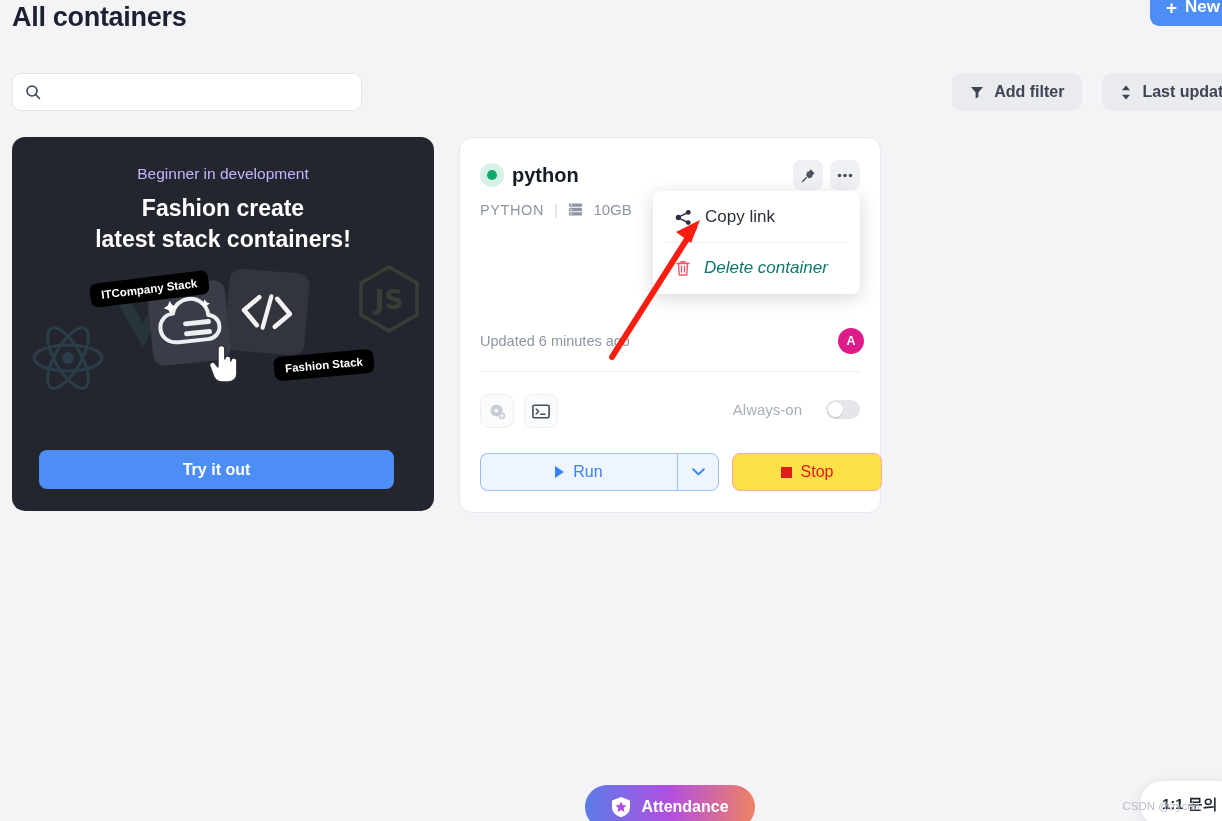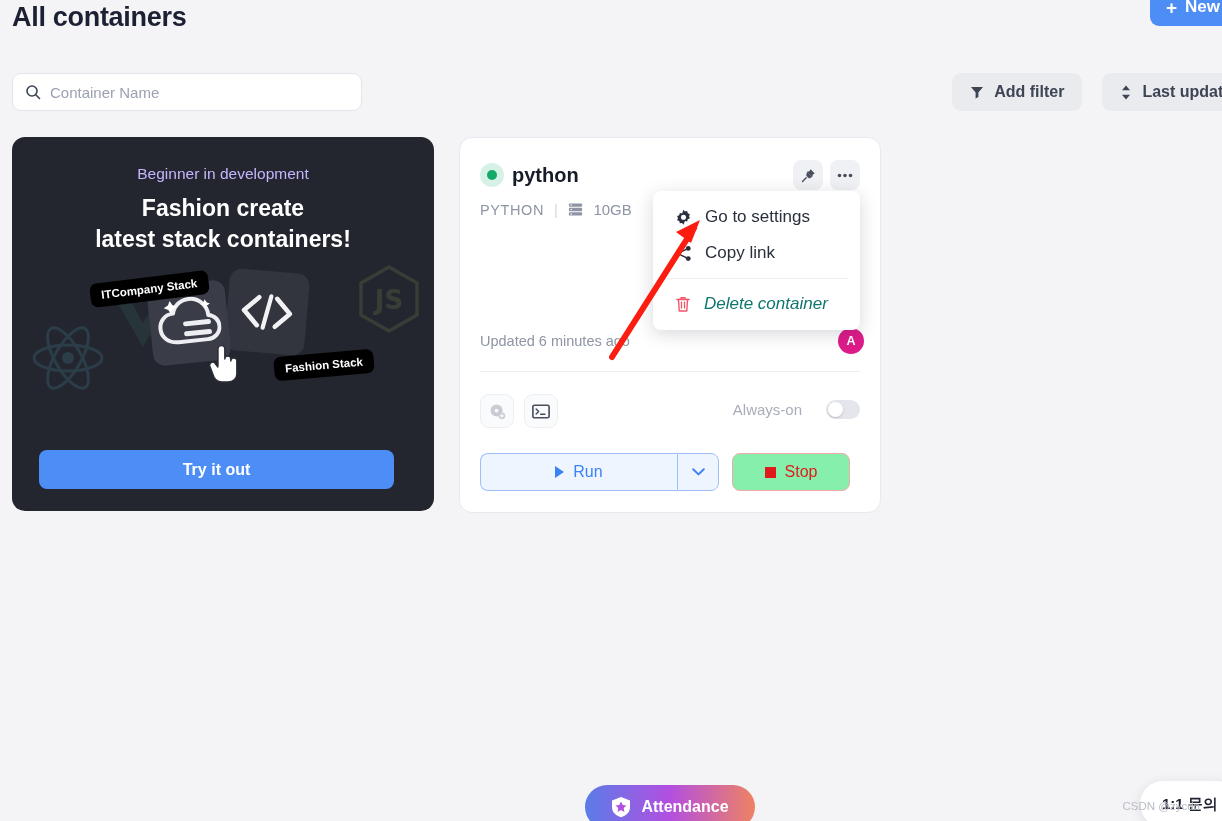--- a/index.html
+++ b/index.html
@@ -333,22 +333,22 @@
     display: flex; align-items: center; justify-content: center;
     cursor: pointer;
   }
   .run-caret .divider-line {
     position: absolute;
     margin-left: -42px;
     width: 1px; height: 36px;
     background: #9cbffa;
   }
   .stop-btn {
-    width: 118px; height: 38px;
-    background: #86efac;
+    width: 150px; height: 38px;
+    background: #fde047;
     border: 1px solid #f2a9a9;
     border-radius: 8px;
     color: #e01b1b;
     font-family: "Liberation Sans", sans-serif;
     font-size: 16px;
     display: flex; align-items: center; justify-content: center;
     gap: 9px;
     cursor: pointer;
   }
   .stop-square { width: 11px; height: 11px; background: #e01b1b; }
@@ -454,21 +454,20 @@
 <button class="new-button">
   <span class="plus">+</span>
   <span>New</span>
 </button>
 
 <div class="search-box">
   <svg width="16" height="16" viewBox="0 0 16 16" fill="none">
     <circle cx="7" cy="7" r="5" stroke="#3c4354" stroke-width="1.6"></circle>
     <line x1="10.8" y1="10.8" x2="14.5" y2="14.5" stroke="#3c4354" stroke-width="1.6" stroke-linecap="round"></line>
   </svg>
-  <input type="text" placeholder="Container Name" style="">
 </div>
 
 <div class="toolbar-right">
   <button class="pill-button">
     <svg width="14" height="14" viewBox="0 0 14 14">
       <path d="M1 2h12l-4.6 5.4V12l-2.8 1.4V7.4z" fill="#3d4454"></path>
     </svg>
     <span>Add filter</span>
   </button>
   <button class="pill-button">
@@ -611,27 +610,20 @@
       </button>
     </div>
     <button class="stop-btn">
       <span class="stop-square"></span>
       <span>Stop</span>
     </button>
   </div>
 </div>
 
 <div class="dropdown">
-  <div class="menu-item">
-    <svg width="17" height="17" viewBox="0 0 18 18">
-      <path d="M9 0.8l1.5 1.9 2.4-.5.6 2.4 2.3.9-1 2.2 1 2.2-2.3.9-.6 2.4-2.4-.5L9 16.6l-1.5-1.9-2.4.5-.6-2.4-2.3-.9 1-2.2-1-2.2 2.3-.9.6-2.4 2.4.5z" fill="#2a2f3d"></path>
-      <circle cx="9" cy="8.7" r="2.7" fill="#ffffff"></circle>
-    </svg>
-    <span>Go to settings</span>
-  </div>
 
   <div class="menu-item">
     <svg width="17" height="17" viewBox="0 0 18 18">
       <circle cx="14" cy="3.6" r="2.6" fill="#2a2f3d"></circle>
       <circle cx="14" cy="14.4" r="2.6" fill="#2a2f3d"></circle>
       <circle cx="3.6" cy="9" r="2.8" fill="#2a2f3d"></circle>
       <line x1="5.8" y1="7.6" x2="12" y2="4.6" stroke="#2a2f3d" stroke-width="1.6"></line>
       <line x1="5.8" y1="10.4" x2="12" y2="13.4" stroke="#2a2f3d" stroke-width="1.6"></line>
     </svg>
     <span>Copy link</span>

